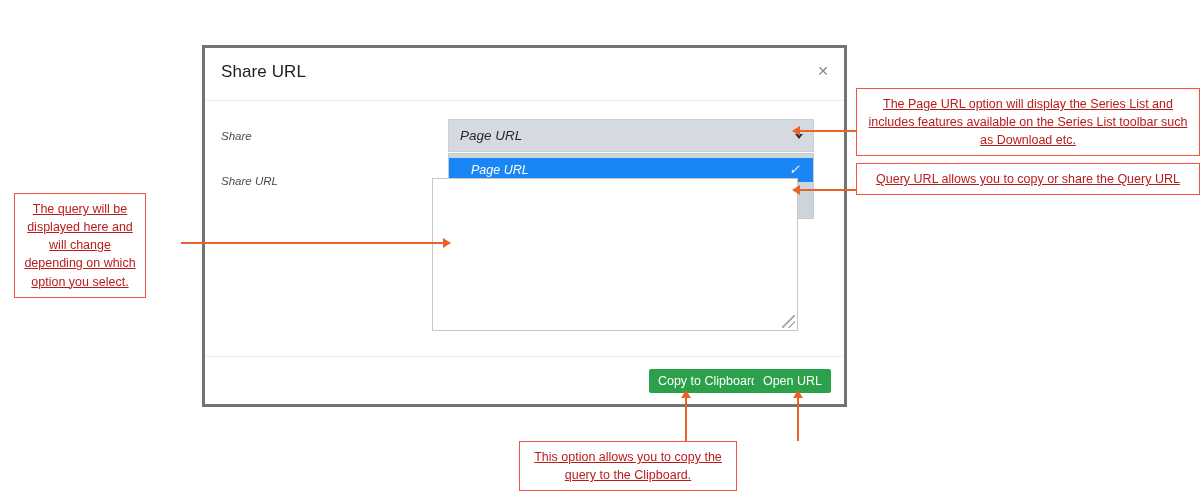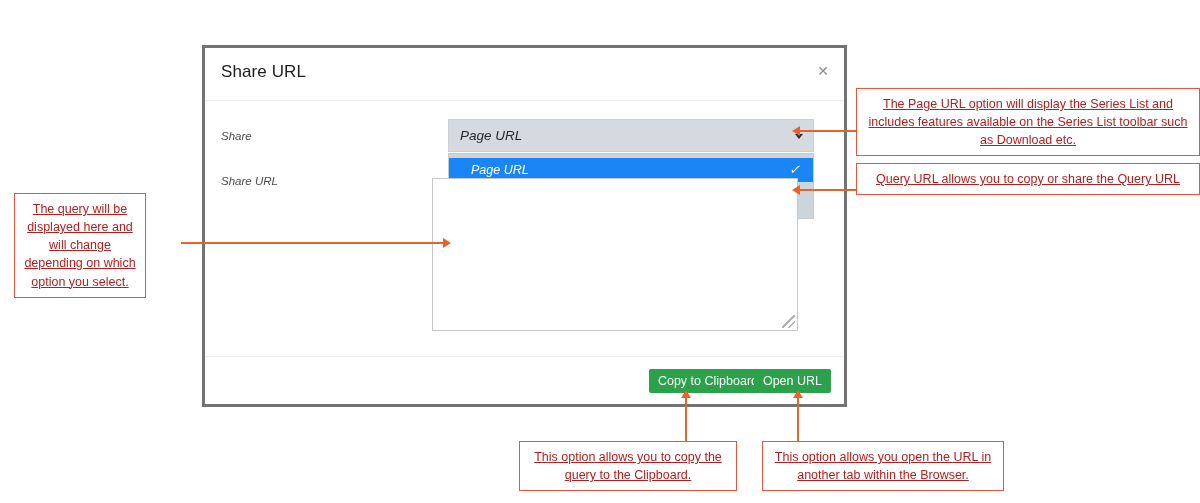--- a/index.html
+++ b/index.html
@@ -243,21 +243,20 @@
   </div>
 
   <div class="callout co-page">The Page URL option will display the Series List  and includes features available on the Series List toolbar such as Download etc.</div>
 
   <div class="callout co-query">Query URL allows you to copy or share the Query URL</div>
 
   <div class="callout co-left">The query will be displayed here and will change depending on which option you select.</div>
 
   <div class="callout co-copy">This option allows you to copy the query to the Clipboard.</div>
 
-  <div class="callout co-open">This option allows you open the URL in another tab within the Browser.</div>
 
   <div class="ar ar-h" style="left:800px; top:130px; width:56px;"></div>
   <div class="head head-left" style="left:792px; top:126px;"></div>
 
   <div class="ar ar-h" style="left:800px; top:189px; width:56px;"></div>
   <div class="head head-left" style="left:792px; top:185px;"></div>
 
   <div class="ar ar-h" style="left:181px; top:242px; width:262px;"></div>
   <div class="head head-right" style="left:443px; top:238px;"></div>
 

